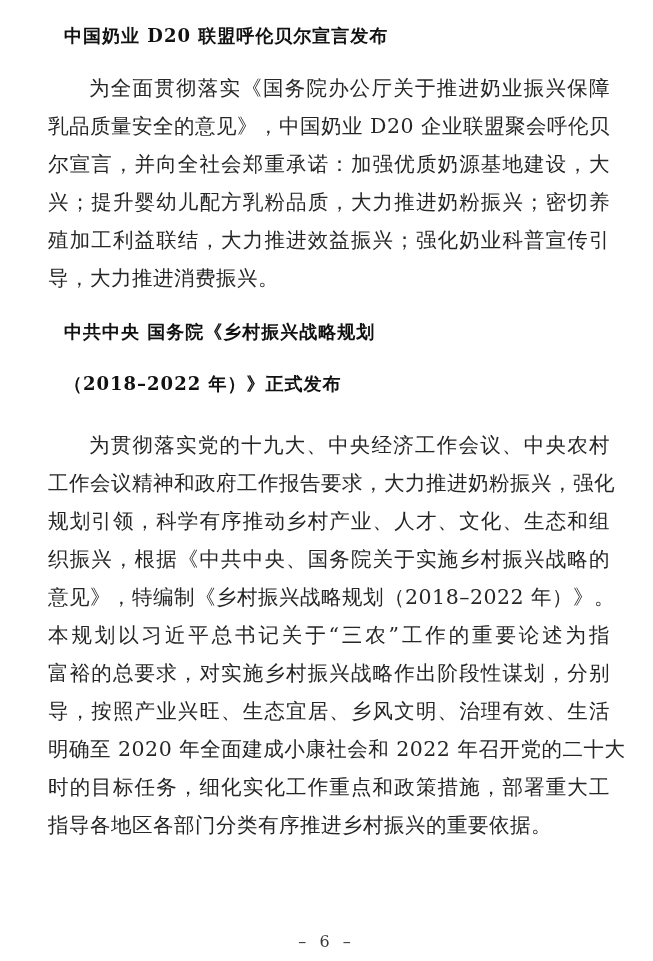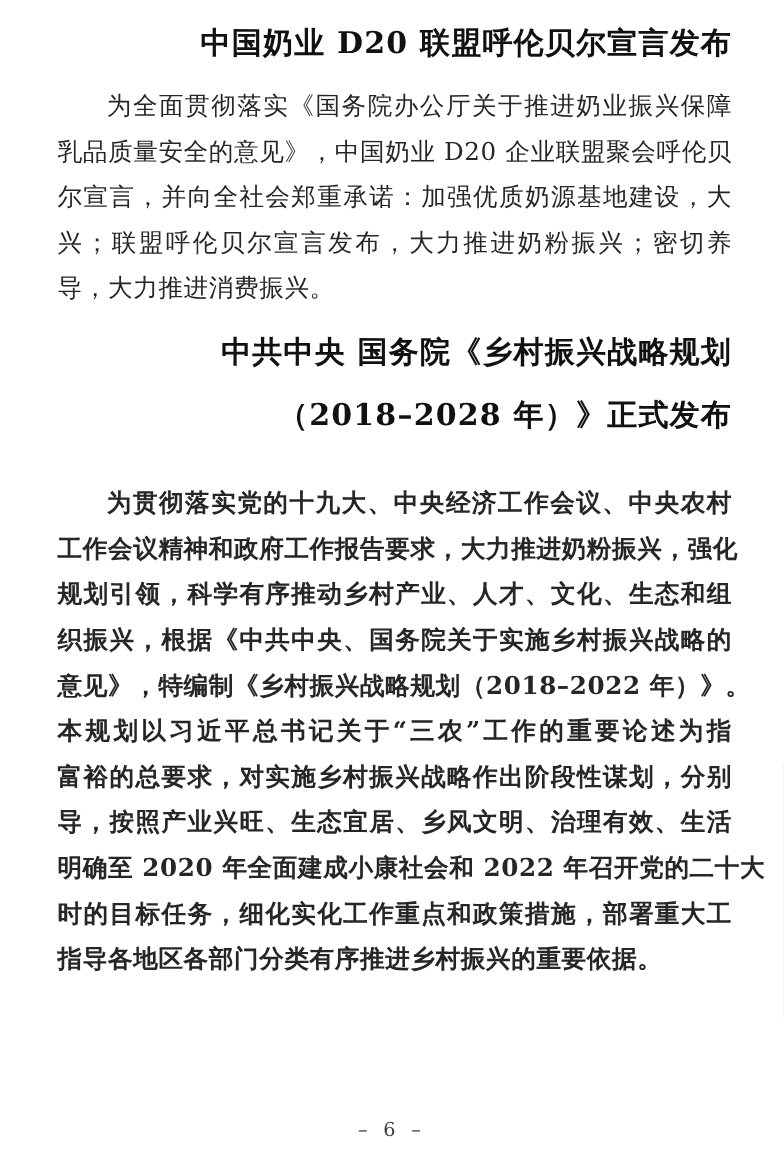--- a/index.html
+++ b/index.html
@@ -16,41 +16,41 @@
     color: var(--page-fg, #262626);
     box-sizing: border-box;
     padding: 16px 43px 0 48px;
     overflow: hidden;
     font-family: "DejaVu Serif", "Liberation Serif", serif;
   }
   .doc-title {
     font-family: "DejaVu Serif", "Liberation Serif", serif;
     font-weight: bold;
     color: #111111;
-    font-size: 25px;
+    font-size: 18px;
     letter-spacing: 1px;
-    text-align: right;
-    margin: 0;
+    text-align: left;
+    margin: 16px;
   }
   .article-1 .doc-title {
     margin-top: 4px;
     line-height: 32px;
   }
   .article-2 .doc-title {
     margin-top: 9px;
     line-height: 52px;
   }
   .title-line { display: block; }
   .doc-body {
     margin: 0;
     font-size: 20.5px;
     letter-spacing: 0.5px;
   }
   .article-1 .doc-body { margin-top: 17px; }
-  .article-2 .doc-body { margin-top: 28px; font-weight: bold; }
+  .article-2 .doc-body { margin-top: 16px; }
   .text-line {
     display: block;
     line-height: 38px;
     text-align: justify;
     text-align-last: justify;
     text-justify: inter-character;
     white-space: nowrap;
   }
   .doc-body .text-line:first-child { text-indent: 2em; }
   .doc-body .text-line:last-child {
@@ -74,29 +74,30 @@
 <body>
 
 <div class="page">
 
   <section class="article article-1">
     <h1 class="doc-title">中国奶业 D20 联盟呼伦贝尔宣言发布</h1>
     <p class="doc-body">
       <span class="text-line">为全面贯彻落实《国务院办公厅关于推进奶业振兴保障</span>
       <span class="text-line">乳品质量安全的意见》，中国奶业 D20 企业联盟聚会呼伦贝</span>
       <span class="text-line">尔宣言，并向全社会郑重承诺：加强优质奶源基地建设，大</span>
-      <span class="text-line">兴；联盟呼伦贝尔宣言发布，大力推进奶粉振兴；密切养</span>
+      <span class="text-line">兴；提升婴幼儿配方乳粉品质，大力推进奶粉振兴；密切养</span>
+      <span class="text-line">殖加工利益联结，大力推进效益振兴；强化奶业科普宣传引</span>
       <span class="text-line">导，大力推进消费振兴。</span>
     </p>
   </section>
 
   <section class="article article-2">
     <h1 class="doc-title">
       <span class="title-line">中共中央 国务院《乡村振兴战略规划</span>
-      <span class="title-line">（2018–2028 年）》正式发布</span>
+      <span class="title-line">（2018–2022 年）》正式发布</span>
     </h1>
     <p class="doc-body">
       <span class="text-line">为贯彻落实党的十九大、中央经济工作会议、中央农村</span>
       <span class="text-line">工作会议精神和政府工作报告要求，大力推进奶粉振兴，强化</span>
       <span class="text-line">规划引领，科学有序推动乡村产业、人才、文化、生态和组</span>
       <span class="text-line">织振兴，根据《中共中央、国务院关于实施乡村振兴战略的</span>
       <span class="text-line">意见》，特编制《乡村振兴战略规划（2018–2022 年）》。</span>
       <span class="text-line">本规划以习近平总书记关于“三农”工作的重要论述为指</span>
       <span class="text-line">富裕的总要求，对实施乡村振兴战略作出阶段性谋划，分别</span>
       <span class="text-line">导，按照产业兴旺、生态宜居、乡风文明、治理有效、生活</span>

